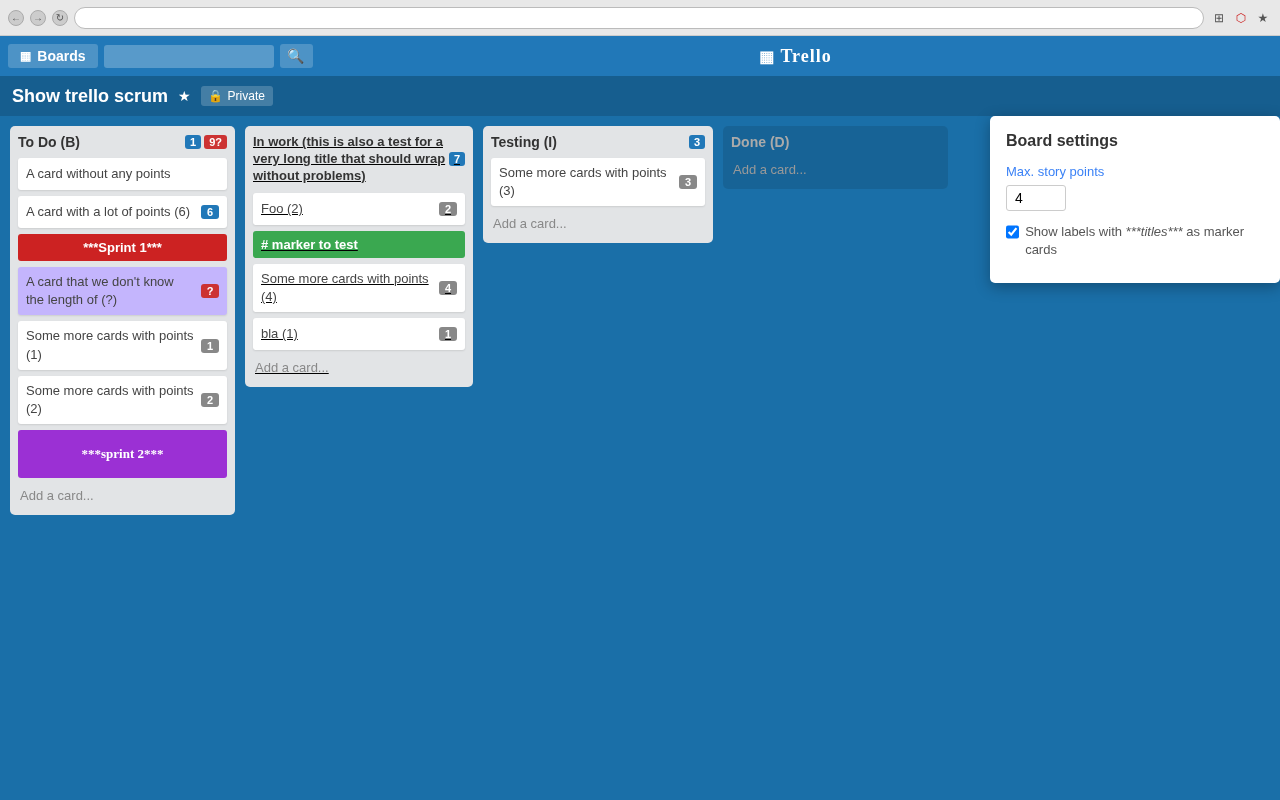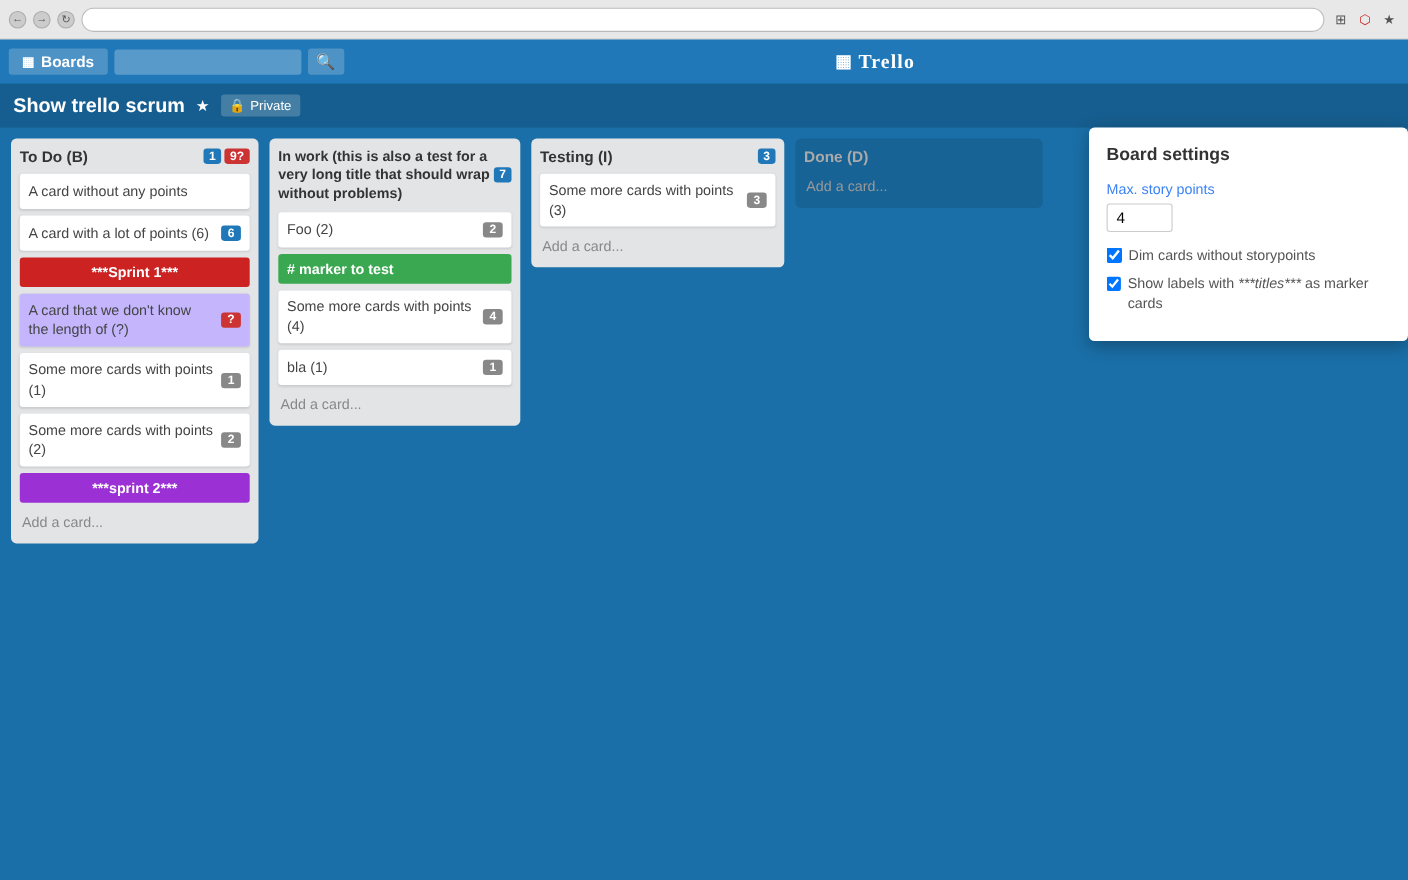--- a/index.html
+++ b/index.html
@@ -175,25 +175,26 @@
       padding: 6px 8px;
       margin-bottom: 6px;
       font-weight: bold;
       font-size: 13px;
       text-align: center;
     }
     .card-sprint-purple {
       background: #9b30d4;
       color: white;
       border-radius: 3px;
-      padding: 6px 8px;
+      padding: 16px 8px;
       margin-bottom: 6px;
       font-weight: bold;
       font-size: 13px;
       text-align: center;
+      font-family: Liberation Serif, serif;
     }
     .card-green {
       background: #3aa850;
       color: white;
       border-radius: 3px;
       padding: 6px 8px;
       margin-bottom: 6px;
       font-weight: bold;
       font-size: 13px;
     }
@@ -204,20 +205,21 @@
       font-size: 13px;
       padding: 4px 2px;
       cursor: pointer;
       margin-top: 4px;
     }
 
     
     .list-wide {
       width: 228px;
       min-width: 228px;
+      text-decoration: underline;
     }
 
     
     .settings-panel {
       position: absolute;
       right: 0;
       top: 0;
       width: 290px;
       background: white;
       border-radius: 5px;
@@ -385,24 +387,20 @@
     </div>
     <div class="add-card" style="color:#999;">Add a card...</div>
   </div>
 
   <div class="settings-panel">
     <div class="settings-title">Board settings</div>
 
     <label class="settings-label">Max. story points</label>
     <input class="settings-input" type="text" value="4" style="">
 
-    <div class="settings-checkbox-row">
-      <input type="checkbox" class="settings-checkbox" checked="" style="">
-      <span class="checkbox-label">Dim cards without storypoints</span>
-    </div>
 
     <div class="settings-checkbox-row">
       <input type="checkbox" class="settings-checkbox" checked="" style="">
       <span class="checkbox-label">Show labels with <em>***titles***</em> as marker cards</span>
     </div>
   </div>
 
 </div>
 
 </body></html>

